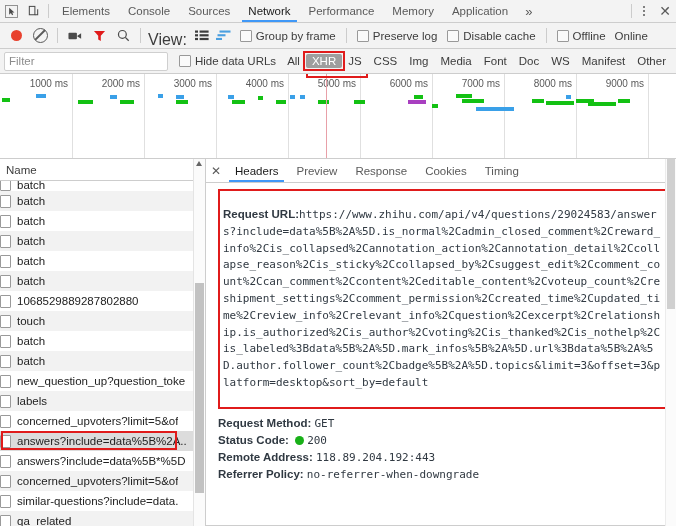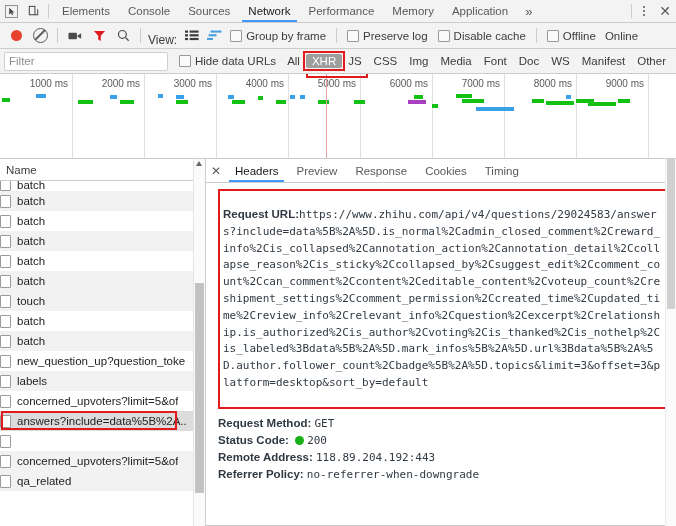--- a/index.html
+++ b/index.html
@@ -42,21 +42,21 @@
   
   .nettoolbar{
     height:25px;min-height:25px;display:flex;align-items:center;
     background:#f3f3f3;border-bottom:1px solid #cdcdcd;padding:0 4px;
   }
   .tool-btn{width:24px;height:22px;display:flex;align-items:center;justify-content:center;cursor:pointer;}
   .rec-dot{width:11px;height:11px;border-radius:50%;background:#e8412e;}
   .clear-ico{width:13px;height:13px;border:1.6px solid #5a5a5a;border-radius:50%;position:relative;}
   .clear-ico:after{content:"";position:absolute;left:-1px;top:4.6px;width:14px;height:1.6px;background:#5a5a5a;transform:rotate(-45deg);}
   .toolsep{width:1px;height:15px;background:#ccc;margin:0 5px;}
-  .lbl{font-size:12px;color:#3c3c3c;margin:8px 4px 0 2px;white-space:nowrap;}
+  .lbl{font-size:16px;color:#3c3c3c;margin:8px 4px 0 2px;white-space:nowrap;}
   .view-ico{width:22px;height:22px;display:flex;align-items:center;justify-content:center;cursor:pointer;border-radius:2px;}
   .chk{
     width:10px;height:10px;border:1px solid #999;background:#fafafa;border-radius:1px;
     display:inline-block;vertical-align:-1px;margin-right:4px;cursor:pointer;
   }
   .chkrow{display:flex;margin:9px 5px;font-size:11.5px;color:#3c3c3c;white-space:nowrap;cursor:pointer;}
   .netstate{font-size:11.5px;color:#3c3c3c;margin-left:4px;white-space:nowrap;cursor:pointer;}
 
   
   .filterbar{
@@ -389,20 +389,24 @@
             <span class="reqname">batch</span>
           </div>
           <div class="reqrow">
             <span class="docico"></span>
             <span class="reqname">batch</span>
           </div>
           <div class="reqrow alt">
             <span class="docico"></span>
             <span class="reqname">batch</span>
           </div>
+          <div class="reqrow">
+            <span class="docico"></span>
+            <span class="reqname">1068529889287802880</span>
+          </div>
           <div class="reqrow alt">
             <span class="docico"></span>
             <span class="reqname">touch</span>
           </div>
           <div class="reqrow">
             <span class="docico"></span>
             <span class="reqname">batch</span>
           </div>
           <div class="reqrow alt">
             <span class="docico"></span>
@@ -419,24 +423,29 @@
           <div class="reqrow">
             <span class="docico"></span>
             <span class="reqname">concerned_upvoters?limit=5&amp;of</span>
           </div>
           <div class="reqrow alt sel redbox-row">
             <span class="docico"></span>
             <span class="reqname">answers?include=data%5B%2A..</span>
           </div>
           <div class="reqrow">
             <span class="docico"></span>
+            <span class="reqname">answers?include=data%5B*%5D</span>
           </div>
           <div class="reqrow alt">
             <span class="docico"></span>
             <span class="reqname">concerned_upvoters?limit=5&amp;of</span>
+          </div>
+          <div class="reqrow">
+            <span class="docico"></span>
+            <span class="reqname">similar-questions?include=data.</span>
           </div>
           <div class="reqrow alt">
             <span class="docico"></span>
             <span class="reqname">qa_related</span>
           </div>
         </div>
       <div class="vscroll">
         <div class="vuparrow"></div>
         <div class="vthumb" style="top:124px;height:210px;"></div>
       </div>

